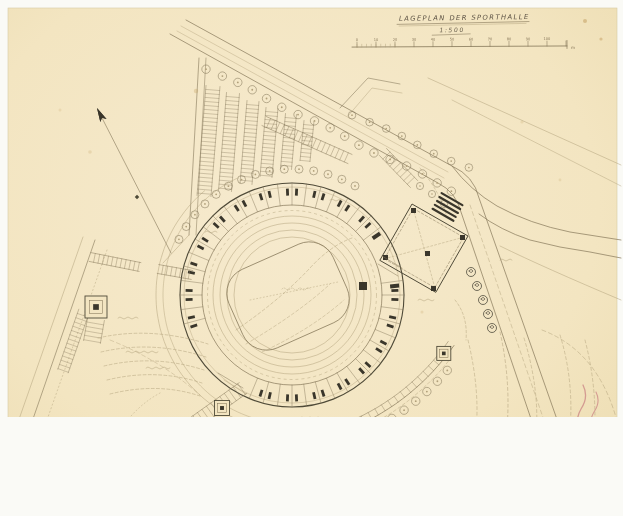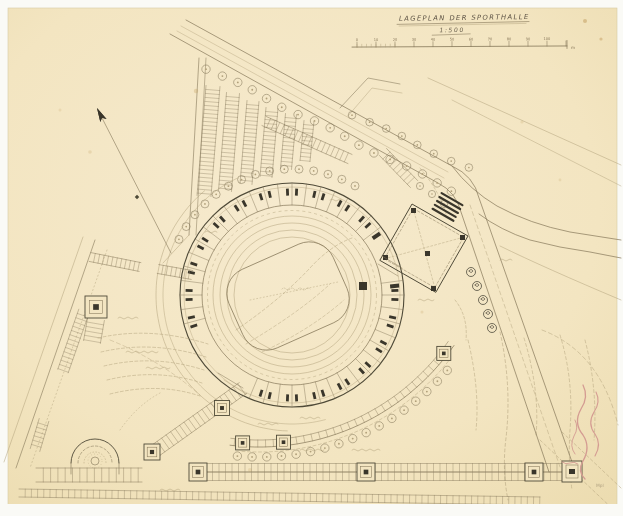--- a/index.html
+++ b/index.html
@@ -1,16 +1,16 @@
 <!DOCTYPE html>
 <html><head>
 <meta charset="utf-8">
 <style>
   html,body{margin:0;padding:0;background:#fafaf6;}
-  .stage{position:relative;width:623px;height:504px;overflow:hidden;background:#fafaf6;}
+  .stage{position:relative;width:623px;height:417px;overflow:hidden;background:#fafaf6;}
   svg{display:block;}
   .t-title{font:italic 6.8px "DejaVu Sans",sans-serif;letter-spacing:1.4px;fill:#5c5244;}
   .t-scale{font:italic 6px "DejaVu Sans",sans-serif;letter-spacing:1.6px;fill:#6a604e;}
   .t-tick{font:3.6px "DejaVu Sans",sans-serif;fill:#8a7a5c;}
   .t-unit{font:4.2px "DejaVu Sans",sans-serif;fill:#8a7a5c;}
   .t-mark{font:4.4px "DejaVu Sans",sans-serif;fill:#b4a584;}
 </style>
 </head>
 <body>
 

